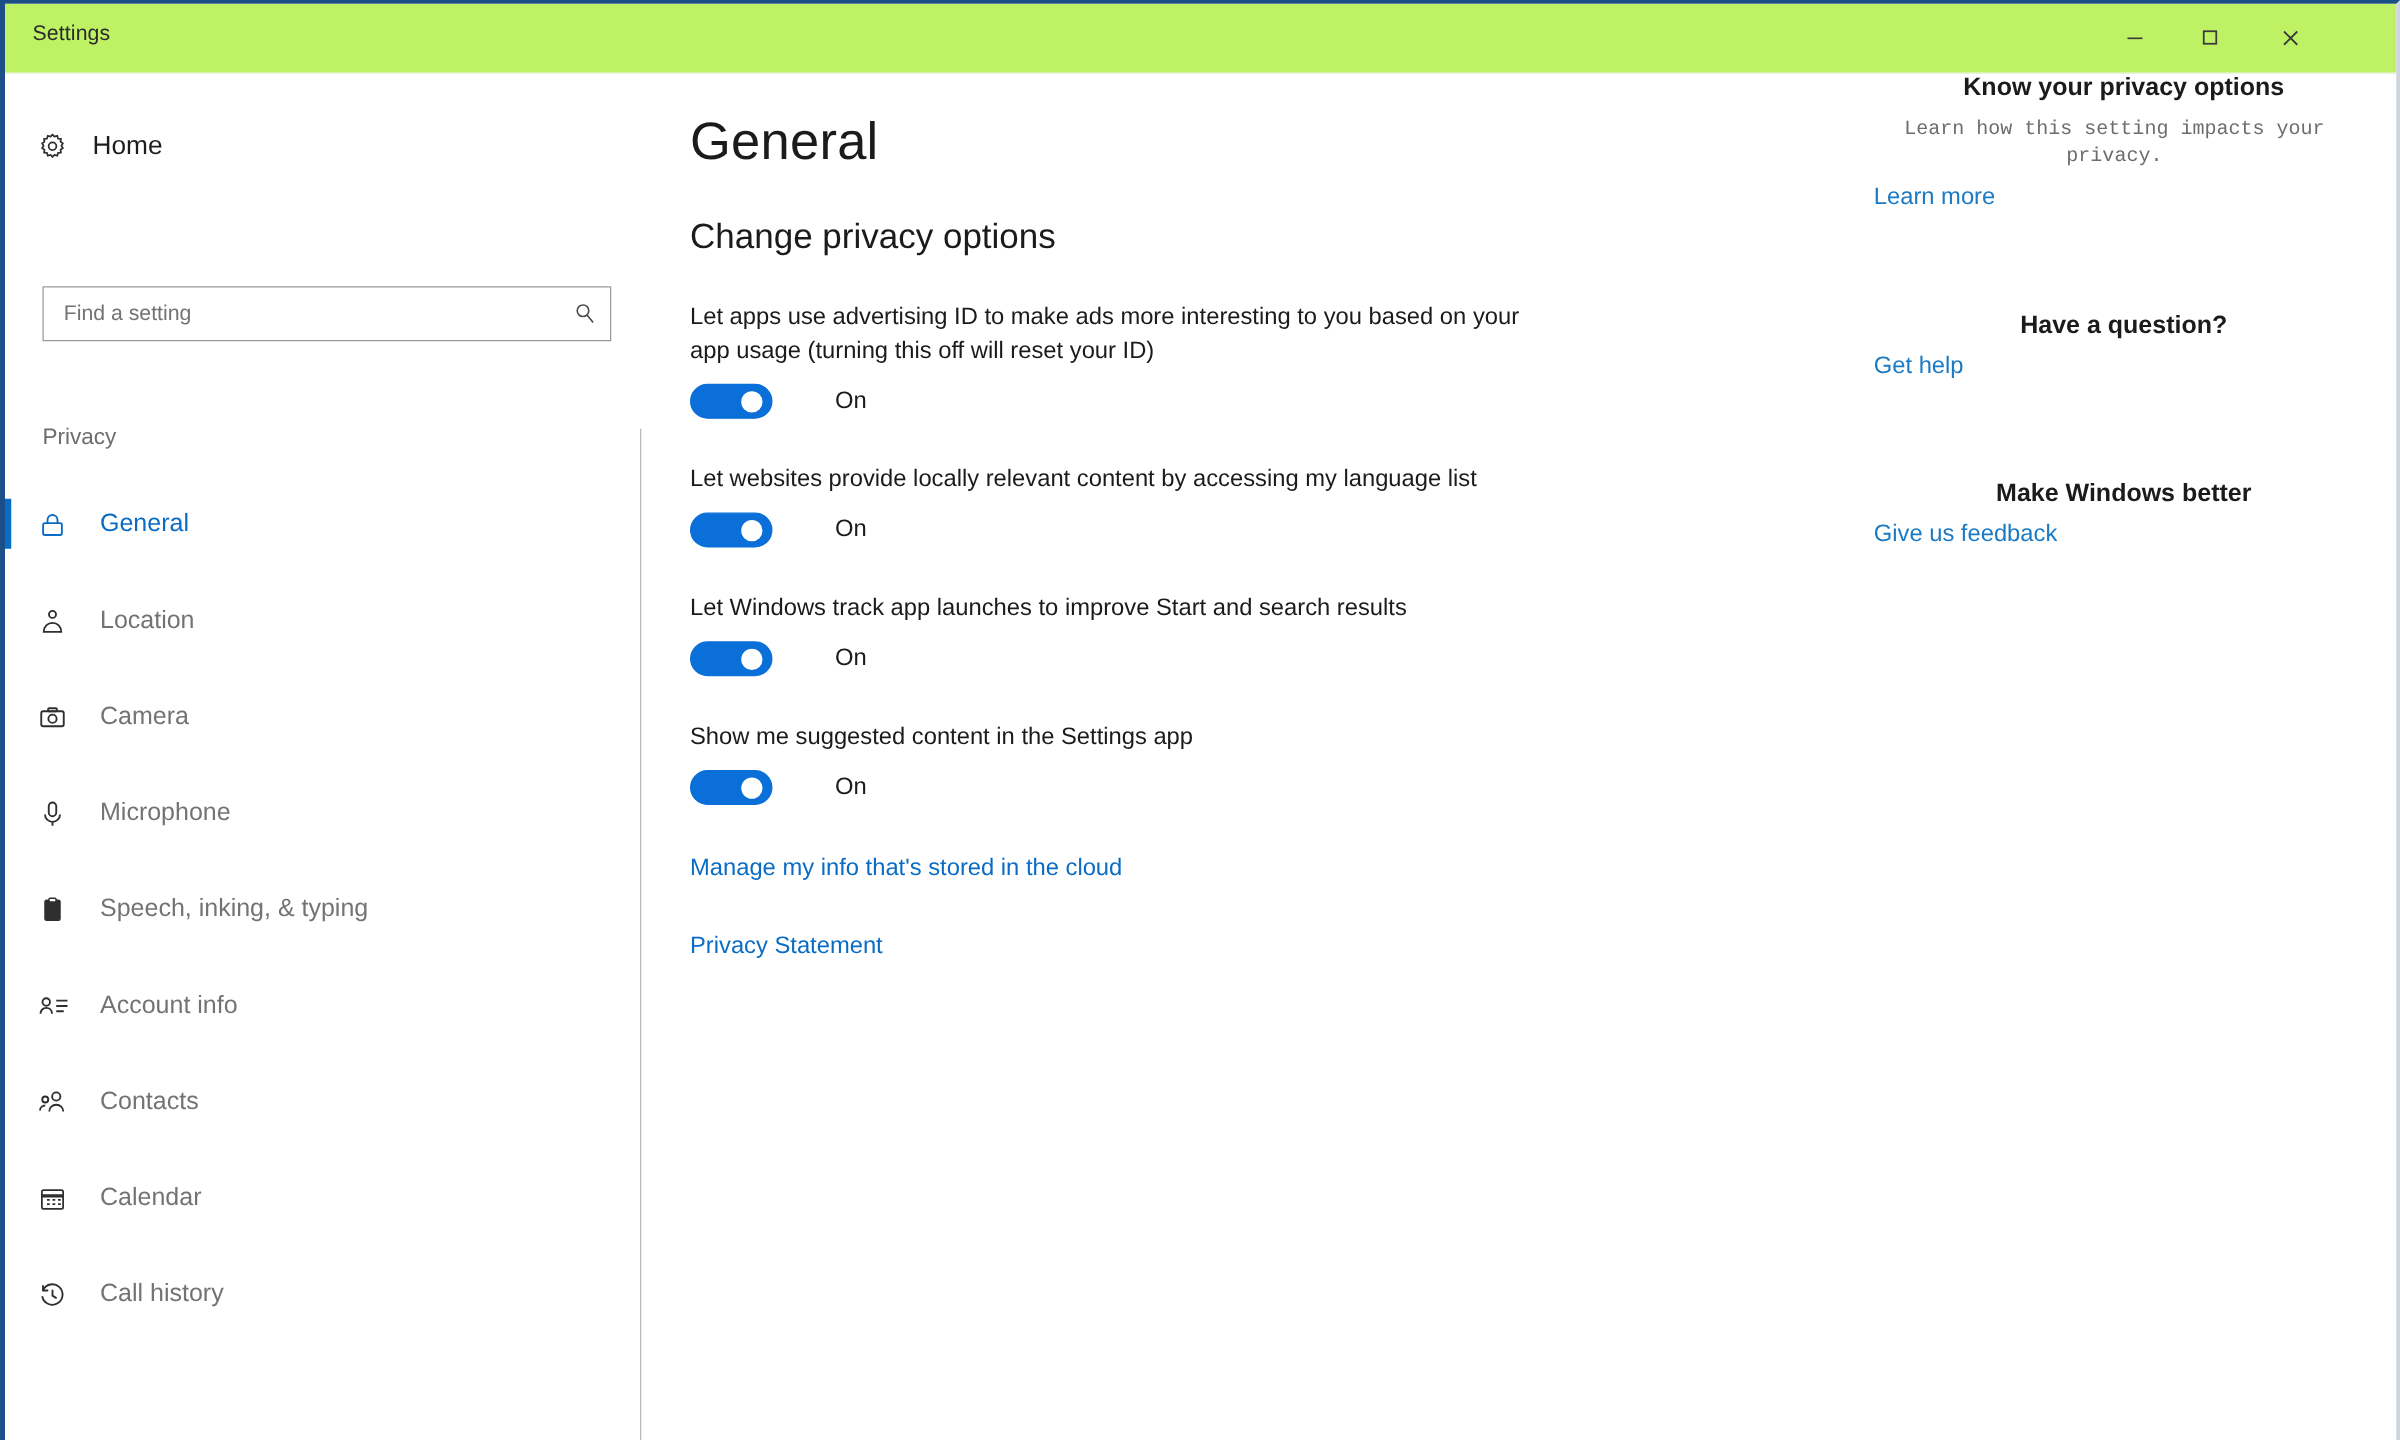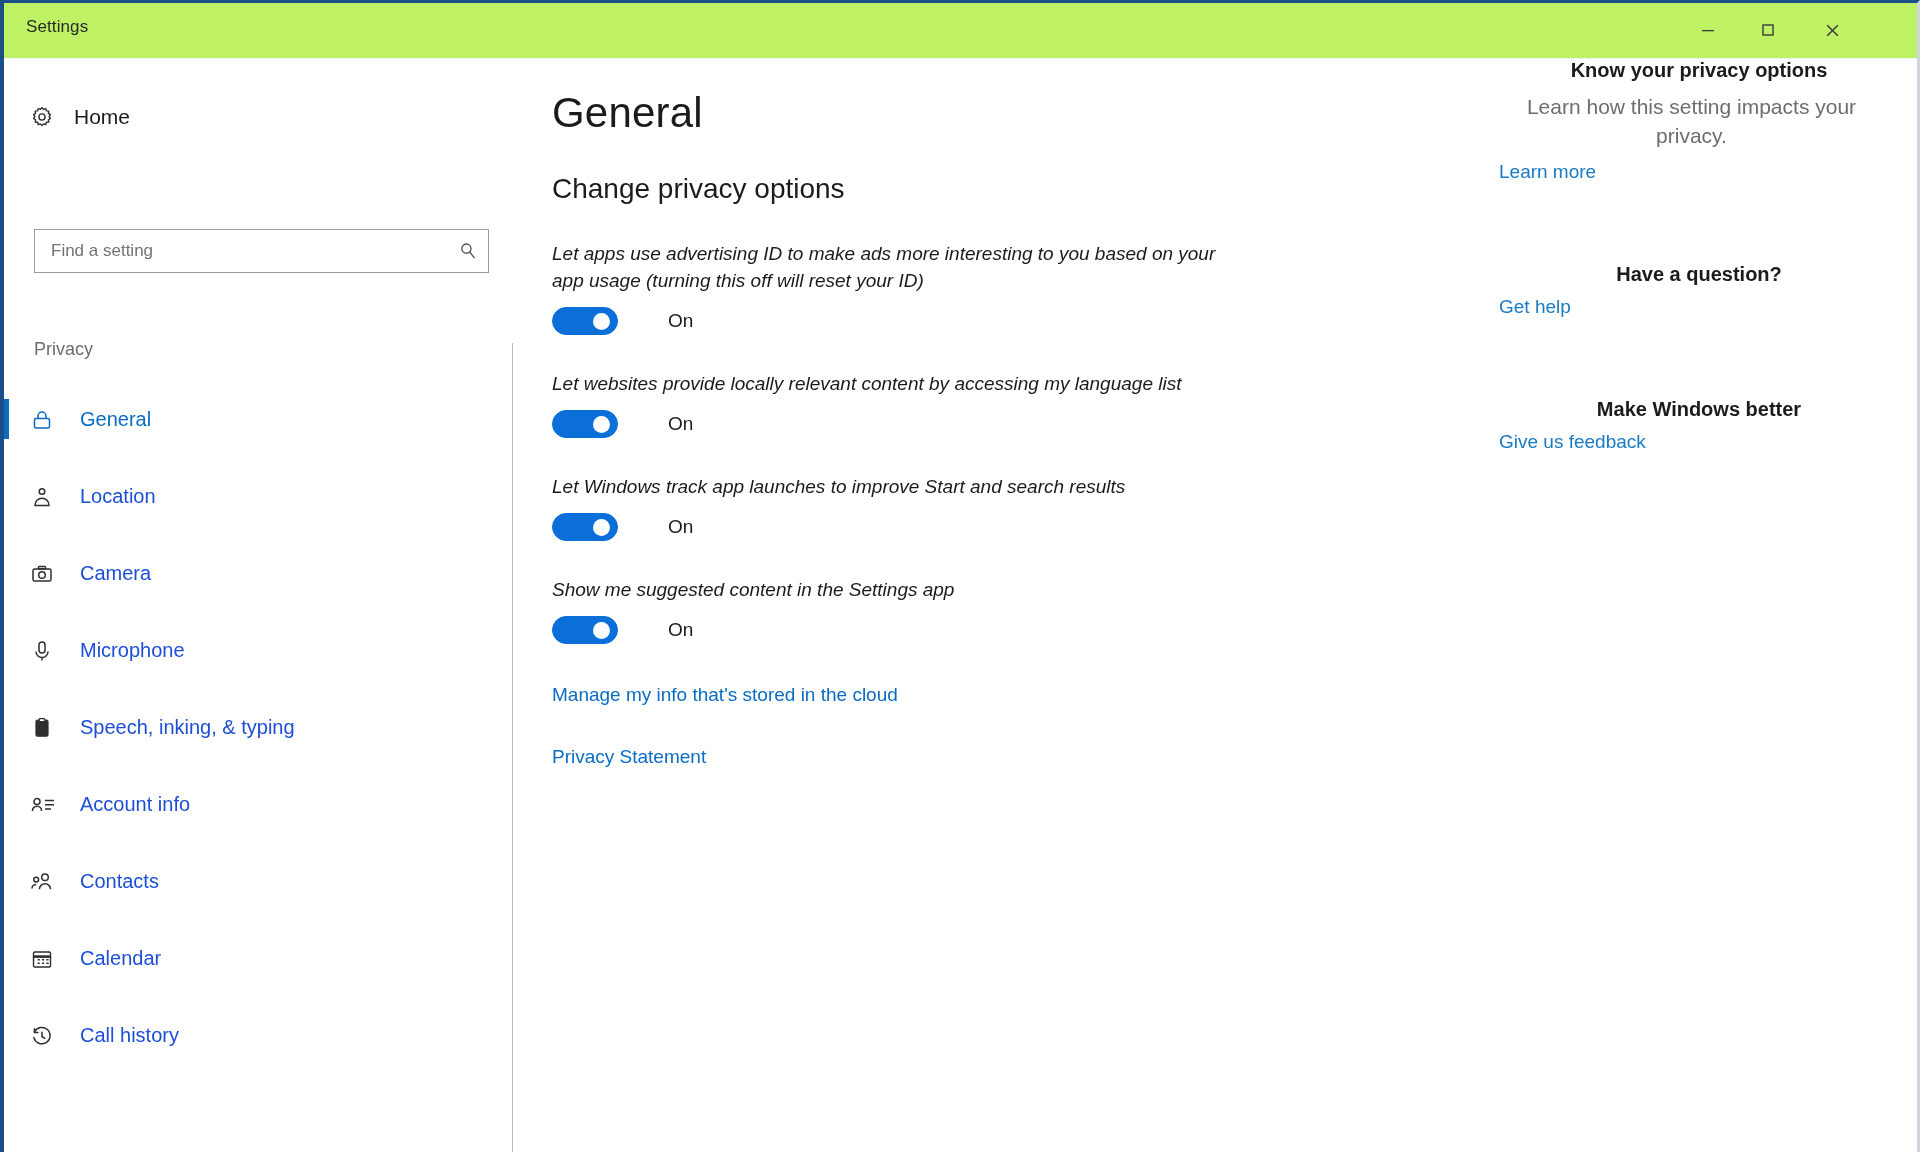--- a/index.html
+++ b/index.html
@@ -105,21 +105,21 @@
     padding-left: 26px;
   }
   .nav-item .nav-ico {
     width: 38px;
     display: flex; align-items: center; justify-content: flex-start;
     color: #2f2f2f;
   }
   .nav-item .nav-text {
     margin-left: 12px;
     font-size: 20px;
-    color: #1d4ed8;
+    color: #737373;
     white-space: nowrap;
   }
   .nav-item.selected .nav-text { color: #0a6cc4; }
   .nav-item.selected .nav-ico { color: #0a6cc4; }
   .nav-item.selected::before {
     content: "";
     position: absolute;
     left: 0; top: 18px;
     width: 5px; height: 40px;
     background: #0a6cc4;
@@ -155,21 +155,20 @@
 
   .setting {
     margin-top: 36px;
     max-width: 690px;
   }
   .setting-desc {
     font-size: 19px;
     line-height: 1.42;
     color: #1b1b1b;
     max-width: 690px;
-    font-style: italic;
   }
   .toggle-row {
     display: flex;
     align-items: center;
     margin-top: 12px;
     width: fit-content;
     gap: 26px;
   }
   .toggle {
     position: relative;
@@ -211,25 +210,26 @@
   }
   .rp-block { margin-top: 0; }
   .rp-block + .rp-block { margin-top: 80px; }
   .rp-heading {
     font-size: 20px;
     font-weight: 700;
     color: #1b1b1b;
     margin: 0;
   }
   .rp-body {
-    font-size: 21px;
+    font-size: 16px;
     line-height: 1.4;
     color: #6d6d6d;
     margin: 10px 0 0 0;
     max-width: 385px;
+    font-family: Liberation Mono, monospace;
   }
   .rp-link {
     display: block;
     margin-top: 10px;
     font-size: 19px;
     color: #1a7ac4;
     text-decoration: none;
     width: fit-content;
   }
   #rp-first .rp-heading { font-size: 20px; }

